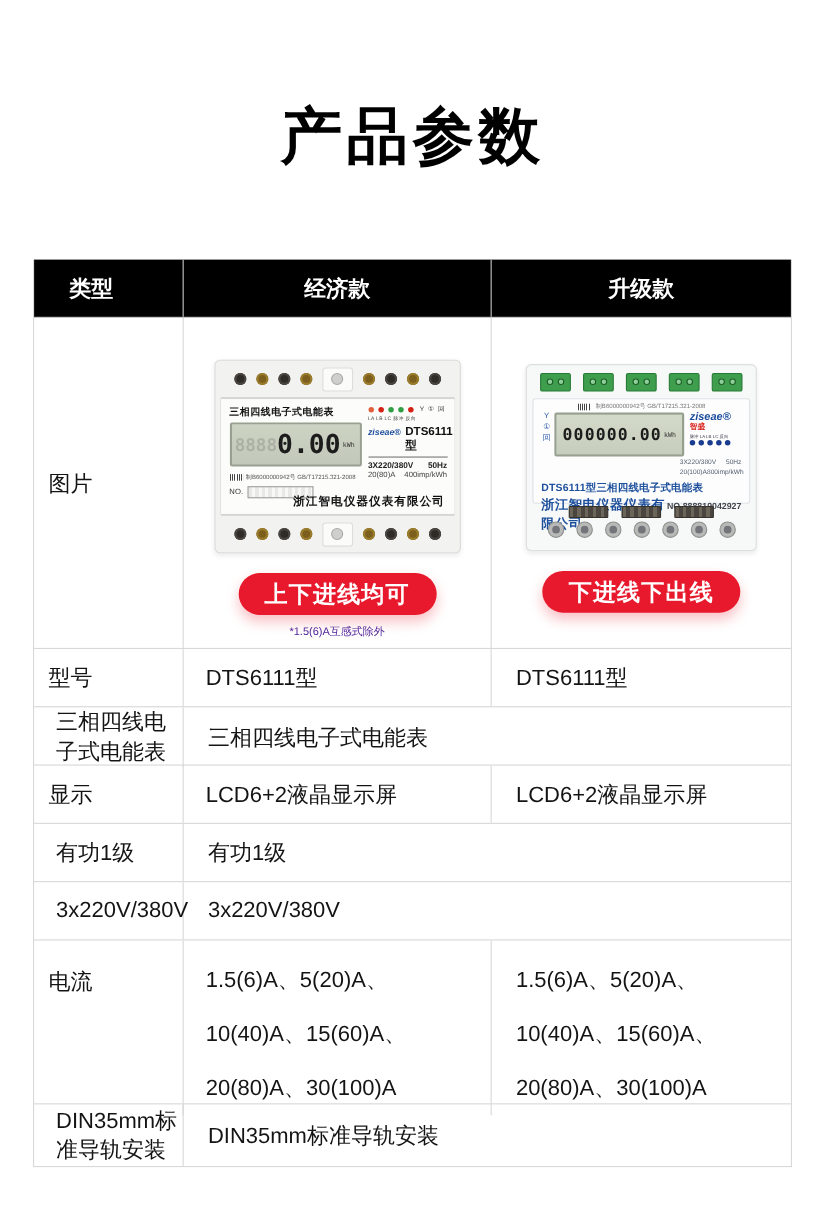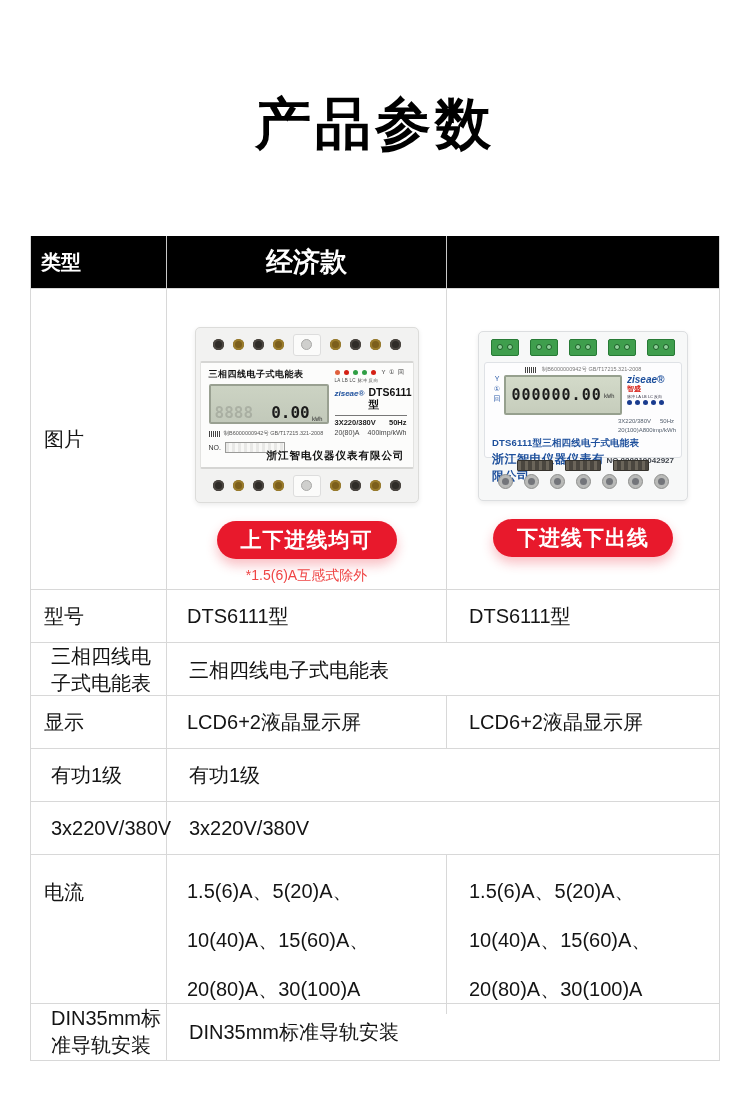--- a/index.html
+++ b/index.html
@@ -2,56 +2,56 @@
 <html><head>
 <meta charset="utf-8">
 <style>
   html,body{margin:0;padding:0;background:#fff;}
   body{width:750px;height:1120px;overflow:hidden;font-family:"Liberation Sans","DejaVu Sans",sans-serif;color:#111;}
   .page-title{margin:0;padding-top:96px;text-align:center;font-size:56px;line-height:1;font-weight:bold;letter-spacing:4px;color:#000;}
   .spec-table{width:690px;margin:84px auto 0;border-left:1px solid #d8d8d8;border-right:1px solid #d8d8d8;border-bottom:1px solid #d8d8d8;box-sizing:border-box;}
   .trow{display:grid;grid-template-columns:136px 280px 272px;}
   .thead{background:#000;color:#fff;height:52px;}
   .thead .hcell{display:flex;align-items:center;font-weight:bold;}
-  .thead .h1{font-size:20px;padding-left:10px;}
-  .thead .h2,.thead .h3{font-size:27px;justify-content:center;}
+  .thead .h1{font-size:20px;padding-left:32px;}
+  .thead .h2,.thead .h3{font-size:20px;justify-content:center;}
   .thead .h1,.thead .h2{border-right:1px solid #c9c9c9;}
   .trow{border-bottom:1px solid #d8d8d8;}
   .trow:last-child{border-bottom:none;}
   .cell{display:flex;align-items:center;font-size:20px;color:#141414;box-sizing:border-box;}
   .c1{padding-left:13px;border-right:1px solid #d8d8d8;}
   .c2{padding-left:20px;border-right:1px solid #d8d8d8;}
   .c3{padding-left:22px;}
   .r-std{height:52px;}
   .r-cur{height:148px;}
   .r-cur .c1{align-items:flex-start;padding-top:24px;}
   .r-cur .c2,.r-cur .c3{display:block;white-space:pre-line;line-height:49px;padding-top:12px;}
   .r-dim{height:56px;}
   .r-img{height:300px;}
   .r-img .c2,.r-img .c3{flex-direction:column;align-items:center;justify-content:flex-start;padding:38px 0 0 0;}
   .r-img .c3{padding-top:42px;}
   
   .badge{margin-top:18px;height:38px;min-width:180px;padding:0 24px;box-sizing:border-box;display:inline-flex;align-items:center;justify-content:center;background:#e8192c;color:#fff;font-size:21px;font-weight:bold;border-radius:19px;letter-spacing:1px;box-shadow:0 6px 12px rgba(232,25,44,.28);}
-  .badge-note{margin-top:8px;font-size:14px;color:#ef4444;text-align:right;}
+  .badge-note{margin-top:8px;font-size:10px;color:#4c1d95;text-align:right;}
   
   .meter{position:relative;box-sizing:border-box;}
   .meter-eco{width:224px;height:176px;background:#f2f2f1;border:1px solid #dcdcda;border-radius:5px;box-shadow:0 2px 5px rgba(0,0,0,.08);}
   .strip{position:absolute;left:0;right:0;height:33px;display:flex;align-items:center;justify-content:center;gap:9px;}
   .strip.top{top:0;}
   .strip.bot{bottom:0;}
   .sc{width:11px;height:11px;border-radius:50%;display:inline-block;}
   .sc.k{background:#2f2c28;box-shadow:inset 0 0 0 2px #4a4540;}
   .sc.b{background:#7c5f1c;box-shadow:inset 0 0 0 2px #9a7c2c;}
   .tabq{width:26px;height:20px;background:#fbfbfa;border:1px solid #ddd;border-radius:3px;display:flex;align-items:center;justify-content:center;}
   .tabq i{width:9px;height:9px;border-radius:50%;background:#cfcfcd;border:1px solid #a9a9a7;}
   .m-face{position:absolute;top:33px;bottom:33px;left:4px;right:4px;background:#fcfcfb;border:1px solid #e2e2e0;border-top:2px solid #d5d5d3;border-bottom:2px solid #d5d5d3;border-radius:2px;padding:5px 8px;box-sizing:border-box;}
   .eco-title{font-size:9px;font-weight:bold;color:#111;letter-spacing:.5px;}
-  .eco-lcd{margin-top:3px;width:120px;height:40px;background:linear-gradient(180deg,#ccd3c3,#c2c9ba);border:2px solid #99a091;border-radius:2px;display:flex;align-items:flex-end;justify-content:flex-end;padding:0 4px;box-sizing:border-box;font-family:"DejaVu Sans Mono",monospace;}
+  .eco-lcd{margin-top:3px;width:120px;height:40px;background:linear-gradient(180deg,#ccd3c3,#c2c9ba);border:2px solid #99a091;border-radius:2px;display:flex;align-items:center;justify-content:flex-end;padding:0 4px;box-sizing:border-box;font-family:"DejaVu Sans Mono",monospace;}
   .lcd-ghost{opacity:.16;font-size:16px;font-weight:bold;margin-right:auto;color:#222;}
-  .lcd-val{font-size:16px;font-weight:bold;color:#1c1c1c;}
+  .lcd-val{font-size:24px;font-weight:bold;color:#1c1c1c;}
   .lcd-unit{font-size:6px;color:#333;margin-left:2px;}
   .eco-cert{margin-top:6px;font-size:5.5px;color:#555;display:flex;align-items:center;gap:3px;}
   .barcode{display:inline-block;width:12px;height:6px;background:repeating-linear-gradient(90deg,#444 0 1px,#fff 1px 2px);}
   .eco-serial{margin-top:5px;font-size:7px;color:#333;display:flex;align-items:center;gap:4px;}
   .serial-box{display:inline-block;width:58px;height:9px;border:1px solid #9a9a98;background:repeating-linear-gradient(90deg,#e8e8e6 0 3px,#f8f8f6 3px 6px);}
   .eco-right{position:absolute;top:5px;left:134px;right:6px;}
   .ledrow{display:flex;align-items:center;gap:4px;}
   .led{width:5px;height:5px;border-radius:50%;display:inline-block;}
   .led.o{background:#e0603c;} .led.r{background:#d42015;} .led.g{background:#2f9e44;}
   .led-syms{font-size:6px;color:#333;margin-left:2px;letter-spacing:1px;}
@@ -96,20 +96,21 @@
 </head>
 <body>
 
 <h1 class="page-title">产品参数</h1>
 
 <div class="spec-table">
 
   <div class="trow thead">
     <div class="hcell h1">类型</div>
     <div class="hcell h2">经济款</div>
+    <div class="hcell h3">升级款</div>
   </div>
 
   <div class="trow r-img">
     <div class="cell c1">图片</div>
 
     <div class="cell c2">
       <div class="meter meter-eco">
         <div class="strip top">
           <i class="sc k"></i>
             <i class="sc b"></i>

